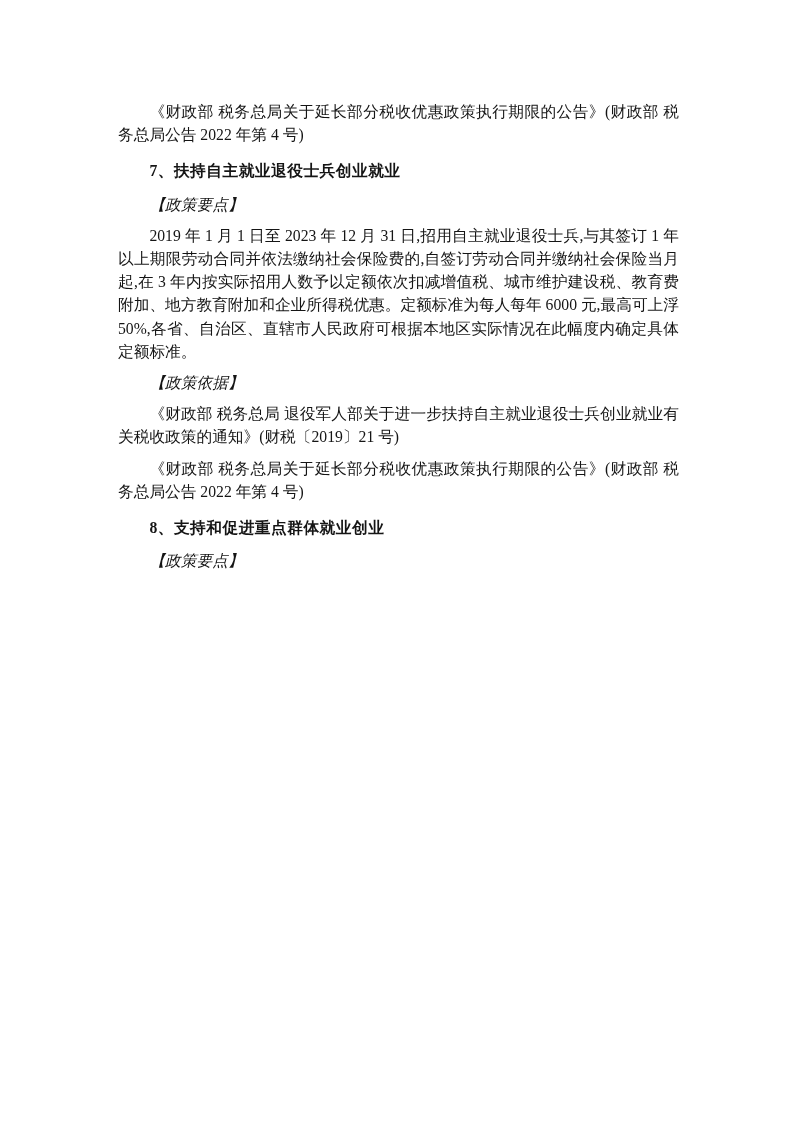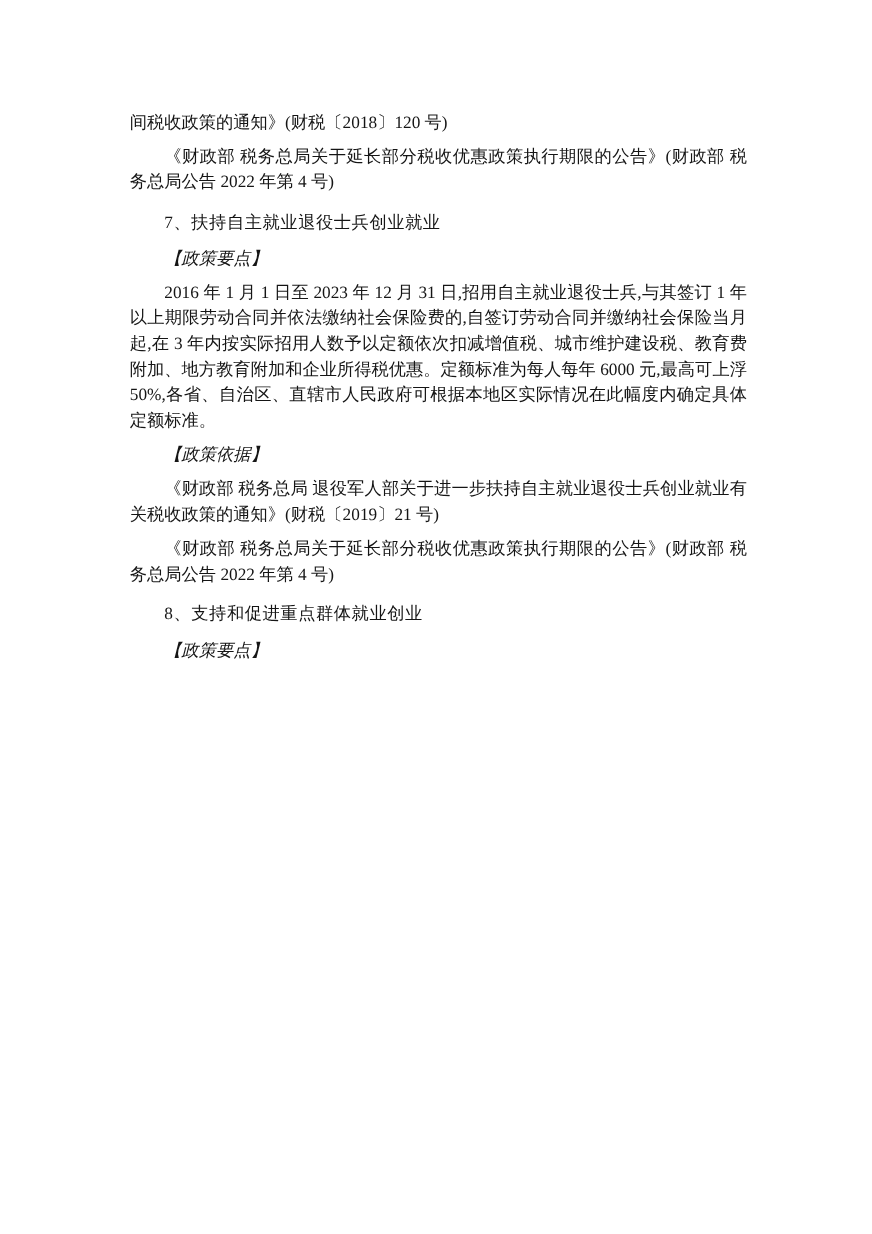--- a/index.html
+++ b/index.html
@@ -30,39 +30,38 @@
     text-indent: 0;
   }
   .label-line {
     margin: 0 0 8px 0;
     text-indent: 2em;
     font-style: italic;
   }
   .heading {
     margin: 13px 0 10px 0;
     text-indent: 2em;
-    font-weight: normal;
+    font-weight: bold;
     letter-spacing: 0.5px;
   }
 </style>
 </head>
 <body>
 
 <div class="doc-page">
 
-  <p class="para no-indent">间税收政策的通知》(财税〔2018〕120 号)</p>
 
   <p class="para">《财政部 税务总局关于延长部分税收优惠政策执行期限的公告》(财政部 税务总局公告 2022 年第 4 号)</p>
 
   <p class="heading">7、扶持自主就业退役士兵创业就业</p>
 
   <p class="label-line">【政策要点】</p>
 
 
-  <p class="para">2016 年 1 月 1 日至 2023 年 12 月 31 日,招用自主就业退役士兵,与其签订 1 年以上期限劳动合同并依法缴纳社会保险费的,自签订劳动合同并缴纳社会保险当月起,在 3 年内按实际招用人数予以定额依次扣减增值税、城市维护建设税、教育费附加、地方教育附加和企业所得税优惠。定额标准为每人每年 6000 元,最高可上浮 50%,各省、自治区、直辖市人民政府可根据本地区实际情况在此幅度内确定具体定额标准。</p>
+  <p class="para">2019 年 1 月 1 日至 2023 年 12 月 31 日,招用自主就业退役士兵,与其签订 1 年以上期限劳动合同并依法缴纳社会保险费的,自签订劳动合同并缴纳社会保险当月起,在 3 年内按实际招用人数予以定额依次扣减增值税、城市维护建设税、教育费附加、地方教育附加和企业所得税优惠。定额标准为每人每年 6000 元,最高可上浮 50%,各省、自治区、直辖市人民政府可根据本地区实际情况在此幅度内确定具体定额标准。</p>
 
   <p class="label-line">【政策依据】</p>
 
   <p class="para">《财政部 税务总局 退役军人部关于进一步扶持自主就业退役士兵创业就业有关税收政策的通知》(财税〔2019〕21 号)</p>
 
   <p class="para">《财政部 税务总局关于延长部分税收优惠政策执行期限的公告》(财政部 税务总局公告 2022 年第 4 号)</p>
 
   <p class="heading">8、支持和促进重点群体就业创业</p>
 
   <p class="label-line">【政策要点】</p>

